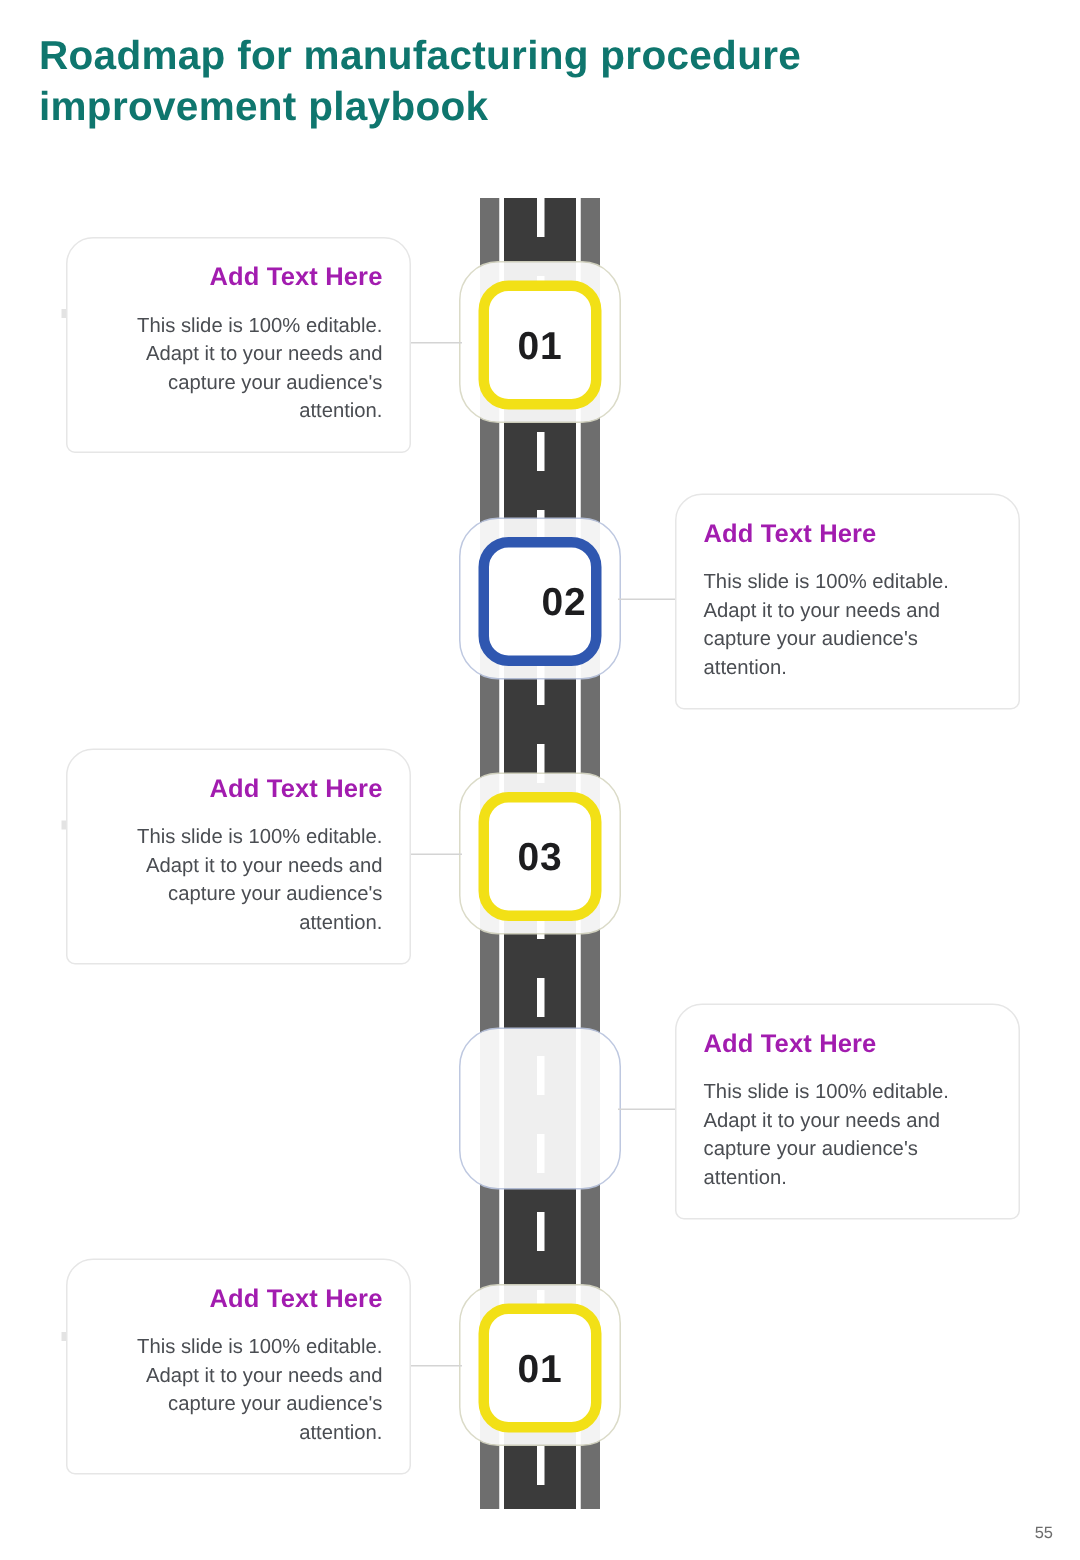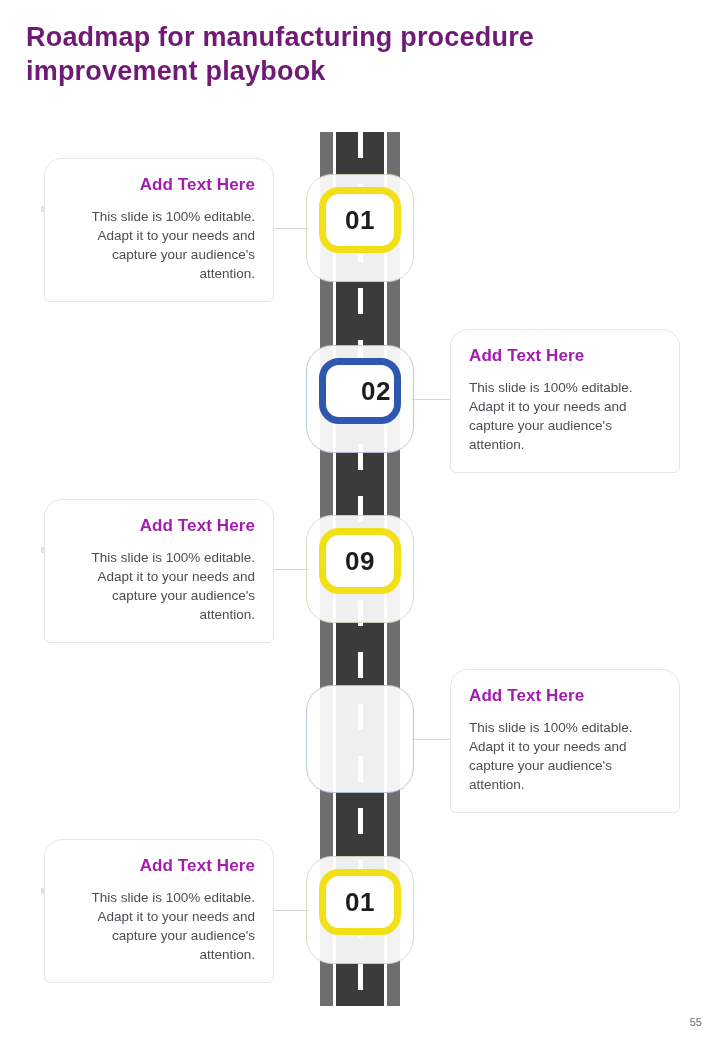--- a/index.html
+++ b/index.html
@@ -18,21 +18,21 @@
 
   
   #slide-title {
     position: absolute;
     left: 26px;
     top: 20px;
     width: 610px;
     font-size: 27px;
     line-height: 34px;
     font-weight: bold;
-    color: #701a75;
+    color: #0f766e;
     letter-spacing: 0.2px;
   }
 
   
   #road {
     position: absolute;
     left: 320px;
     top: 132px;
     width: 80px;
     height: 874px;
@@ -99,21 +99,21 @@
     opacity: 0.92;
   }
   .badge.blue .badge-halo {
     border-color: #b9c4de;
   }
   .badge-inner {
     position: absolute;
     left: 13px;
     top: 13px;
     width: 82px;
-    height: 66px;
+    height: 86px;
     box-sizing: border-box;
     border-radius: 20px;
     background: #ffffff;
     border: 7px solid #f2e016;
     display: flex;
     align-items: center;
     justify-content: center;
   }
   .badge.blue .badge-inner {
     border-color: #2f57b0;
@@ -221,21 +221,21 @@
 <div class="edge-dot" style="left:673px; top:377px;"></div>
 <div class="edge-tick" style="left:676px; top:354px;"></div>
 <div class="card align-left" style="left:450px; top:329px;">
   <div class="card-title">Add Text Here</div>
   <div class="card-body">This slide is 100% editable. Adapt it to your needs and capture your audience's attention.</div>
 </div>
 
 <div class="badge yellow" style="top:515px;">
   <div class="badge-halo"></div>
   <div class="badge-inner">
-    <span class="badge-number">09</span>
+    <span class="badge-number">03</span>
   </div>
 </div>
 <div class="connector" style="left:266px; top:569px; width:42px;"></div>
 <div class="edge-dot" style="left:41px; top:547px;"></div>
 <div class="edge-tick" style="left:44px; top:524px;"></div>
 <div class="card align-right" style="left:44px; top:499px;">
   <div class="card-title">Add Text Here</div>
   <div class="card-body">This slide is 100% editable. Adapt it to your needs and capture your audience's attention.</div>
 </div>
 

